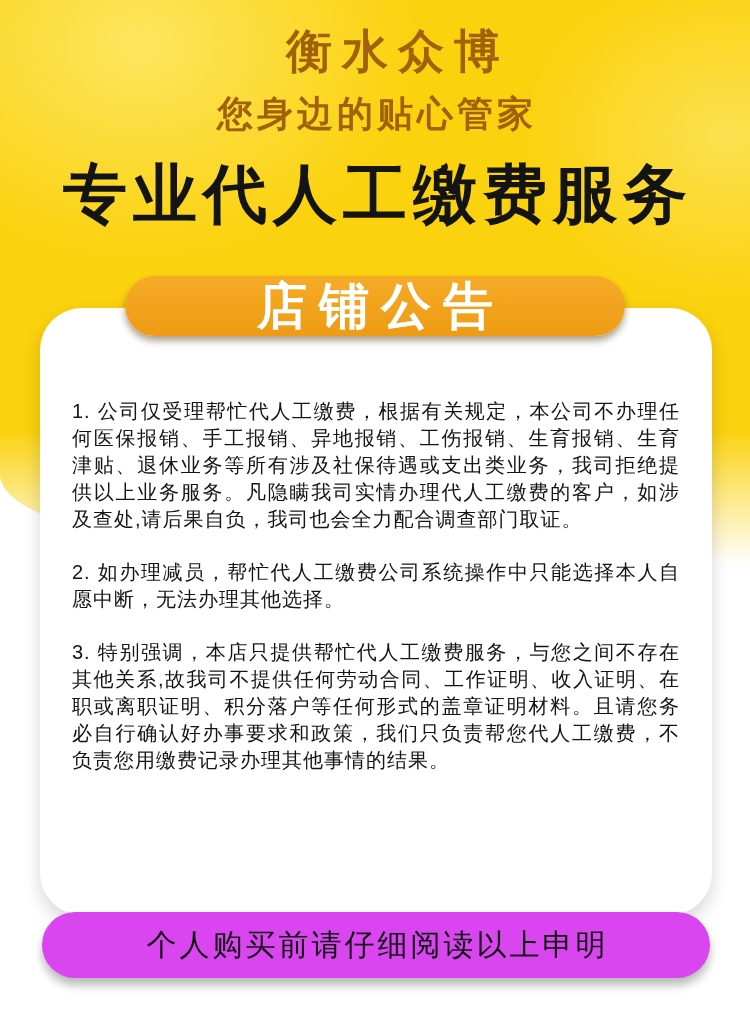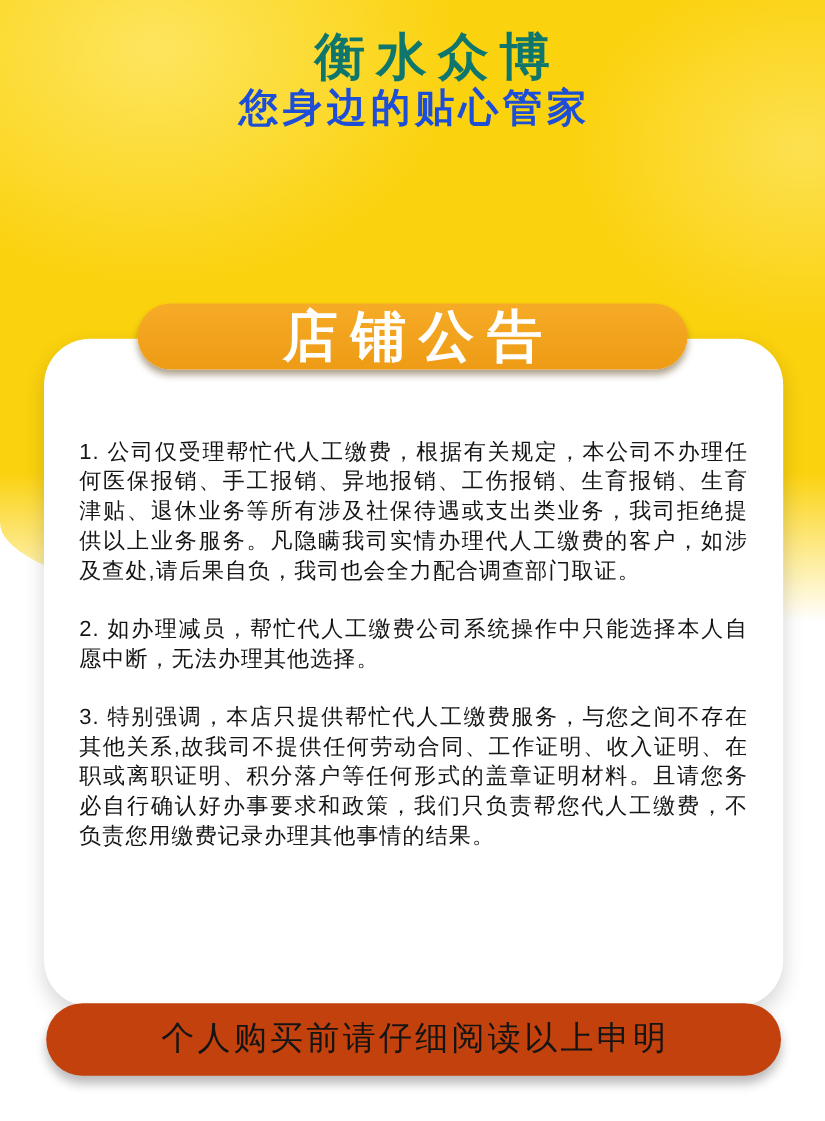--- a/index.html
+++ b/index.html
@@ -44,30 +44,31 @@
 
   
   .header { position: absolute; left: 0; right: 0; top: 0; text-align: center; z-index: 1; }
   .brand {
     margin-top: 27px;
     font-family: "Liberation Serif", "DejaVu Serif", serif;
     font-size: 46px;
     font-weight: 900;
     letter-spacing: 10px;
     text-indent: 10px;
-    color: #0f766e;
+    color: #a16207;
     line-height: 1.1;
     padding-left: 36px;
   }
   .tagline {
+    margin-top: 16px;
     font-size: 36px;
     font-weight: 600;
     letter-spacing: 4px;
     text-indent: 4px;
-    color: #1d4ed8;
+    color: #a16207;
     line-height: 1.1;
   }
   .headline {
     margin-top: 27px;
     font-size: 64px;
     font-weight: 900;
     letter-spacing: 6px;
     text-indent: 6px;
     color: #141414;
     line-height: 1.08;
@@ -117,21 +118,21 @@
     color: #141414;
     text-align: justify;
   }
 
   
   .footer-banner {
     position: absolute;
     left: 42px; top: 912px;
     width: 668px; height: 66px;
     border-radius: 66px;
-    background: #c2410c;
+    background: #d946ef;
     box-shadow: 0 7px 10px rgba(0,0,0,0.28);
     display: flex;
     align-items: center;
     justify-content: center;
     z-index: 4;
   }
   .footer-banner-label {
     font-size: 30px;
     font-weight: 500;
     letter-spacing: 3px;
@@ -146,20 +147,21 @@
 
 <div class="stage">
 
   <div class="bg-yellow"></div>
   <div class="blob-top-left"></div>
   <div class="blob-right"></div>
 
   <div class="header">
     <div class="brand">衡水众博</div>
     <div class="tagline">您身边的贴心管家</div>
+    <div class="headline">专业代人工缴费服务</div>
   </div>
 
   <div class="badge">
     <span class="badge-label">店铺公告</span>
   </div>
 
   <div class="card">
     <p>1. 公司仅受理帮忙代人工缴费，根据有关规定，本公司不办理任何医保报销、手工报销、异地报销、工伤报销、生育报销、生育津贴、退休业务等所有涉及社保待遇或支出类业务，我司拒绝提供以上业务服务。凡隐瞒我司实情办理代人工缴费的客户，如涉及查处,请后果自负，我司也会全力配合调查部门取证。</p>
     <p>2. 如办理减员，帮忙代人工缴费公司系统操作中只能选择本人自愿中断，无法办理其他选择。</p>
     <p>3. 特别强调，本店只提供帮忙代人工缴费服务，与您之间不存在其他关系,故我司不提供任何劳动合同、工作证明、收入证明、在职或离职证明、积分落户等任何形式的盖章证明材料。且请您务必自行确认好办事要求和政策，我们只负责帮您代人工缴费，不负责您用缴费记录办理其他事情的结果。</p>

